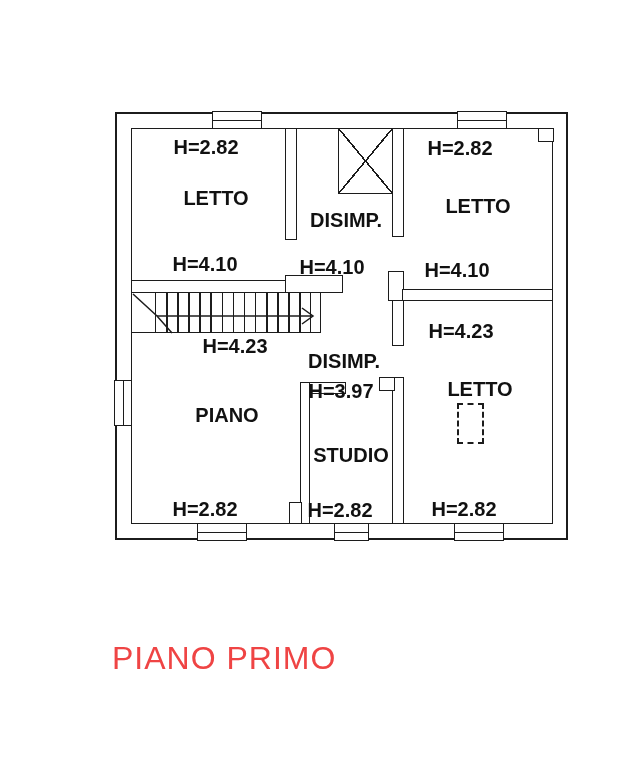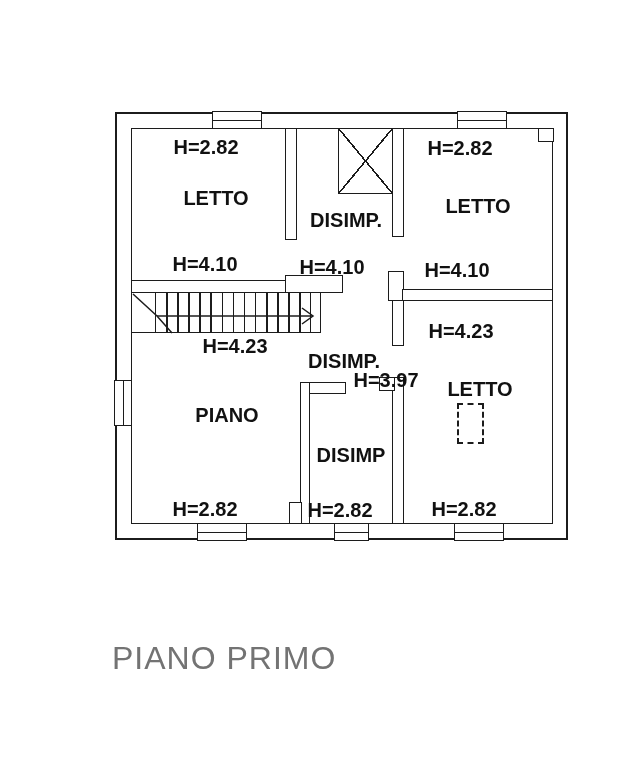--- a/index.html
+++ b/index.html
@@ -30,21 +30,21 @@
     background:repeating-linear-gradient(90deg, #1c1c1c 0 1.5px, transparent 1.5px 11.1px);
   }
   .stair-svg { position:absolute; left:0; top:0; z-index:2; }
   .dashed { border:2px dashed #1c1c1c; background:transparent; z-index:3; }
   .lbl {
     position:absolute; transform:translate(-50%,-50%); white-space:nowrap;
     font-size:20px; font-weight:700; color:#111111; z-index:5; letter-spacing:0px;
   }
   .title {
     position:absolute; left:112px; top:640px; font-size:32px; font-weight:400;
-    letter-spacing:1px; color:#737373; z-index:5;
+    letter-spacing:1px; color:#ef4444; z-index:5;
   }
   .watermark {
     position:absolute; left:134px; top:342px; z-index:6;
     font-size:56px; font-weight:700; letter-spacing:12px;
     color:transparent; -webkit-text-stroke:1.8px #e2e2e2;
     pointer-events:none;
   }
 </style>
 </head>
 <body>
@@ -99,22 +99,22 @@
   <div class="lbl" style="left:460px; top:148px;">H=2.82</div>
   <div class="lbl" style="left:478px; top:206px;">LETTO</div>
   <div class="lbl" style="left:457px; top:270px;">H=4.10</div>
 
   <div class="lbl" style="left:235px; top:346px;">H=4.23</div>
   <div class="lbl" style="left:227px; top:415px;">PIANO</div>
   <div class="lbl" style="left:205px; top:509px;">H=2.82</div>
 
   <div class="lbl" style="left:344px; top:361px;">DISIMP.</div>
 
-  <div class="lbl" style="left:341px; top:380px;margin-left:45px;">H=3.97</div>
-  <div class="lbl" style="left:351px; top:455px;">DISIMP</div>
+  <div class="lbl" style="left:341px; top:391px;">H=3.97</div>
+  <div class="lbl" style="left:351px; top:455px;">STUDIO</div>
   <div class="lbl" style="left:340px; top:510px;">H=2.82</div>
 
   <div class="lbl" style="left:461px; top:331px;">H=4.23</div>
   <div class="lbl" style="left:480px; top:389px;">LETTO</div>
   <div class="lbl" style="left:464px; top:509px;">H=2.82</div>
 
   <div class="title">PIANO PRIMO</div>
 
 </div>
 

